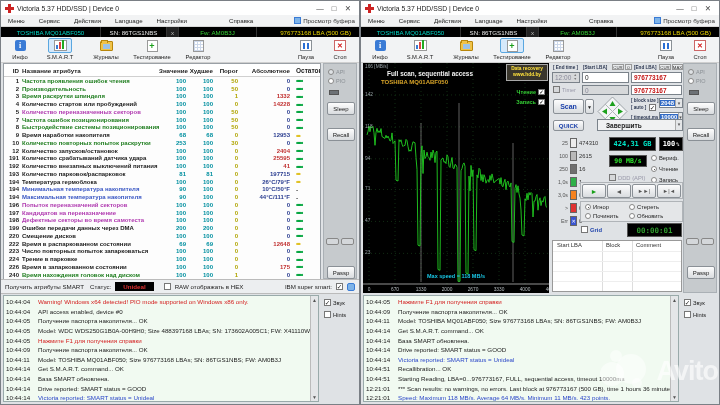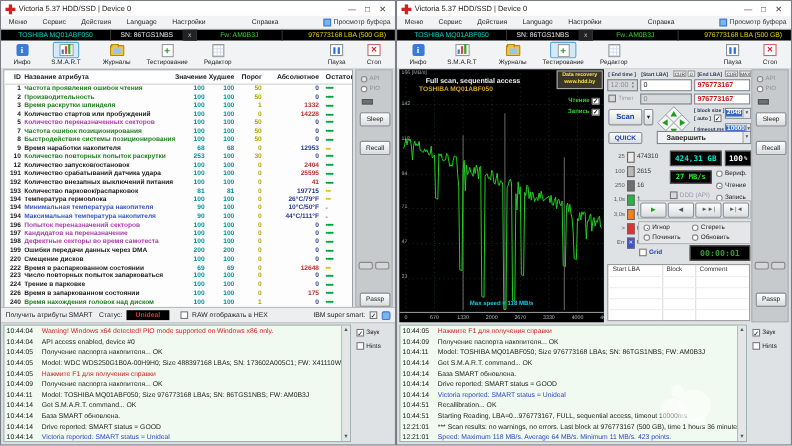--- a/index.html
+++ b/index.html
@@ -754,21 +754,21 @@
           <span class="hlab">Err</span>
           <span class="hblk" style="background:#3a55d0">✕</span>
           <span class="hcnt">0</span>
         </span></span>
 
     <span class="abs lcd" style="left:58px;top:74px;width:47px;height:14px;color:#00e6c8;font-size:7px">424,31 GB</span>
     <span class="abs lcd" style="left:108px;top:74px;width:24px;height:14px;color:#fff;font-size:7px;gap:1px">
         <span>100</span>
         <span style="font-size:5px">%</span>
       </span>
-    <span class="abs lcd" style="left:58px;top:92px;width:38px;height:12px;color:#2ee62e;font-size:6.5px">27 MB/s</span>
+    <span class="abs lcd" style="left:58px;top:92px;width:38px;height:12px;color:#2ee62e;font-size:6.5px">90 MB/s</span>
     <span class="prad" style="left:100px;top:92px">
         <span class="rb"></span>
         <span>Вериф.</span>
       </span>
     <span class="prad" style="left:100px;top:103px">
         <span class="rb on"></span>
         <span>Чтение</span>
       </span>
     <span class="prad" style="left:100px;top:114px">
         <span class="rb"></span>
@@ -903,13 +903,14 @@
         <span>Hints</span>
       </span>
   </div>
 </div>
 
 <div class="wm">
   <i style="left:4px;top:14px;width:24px;height:24px"></i>
   <i style="left:20px;top:6px;width:30px;height:30px"></i>
   <i style="left:14px;top:2px;width:12px;height:12px"></i>
   <i style="left:36px;top:30px;width:10px;height:10px"></i>
+  <span>Avito</span>
 </div>
 
 </body></html>

